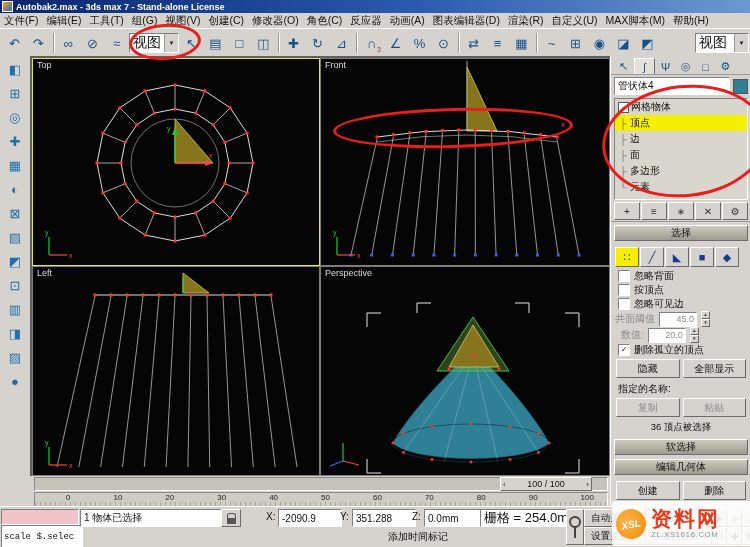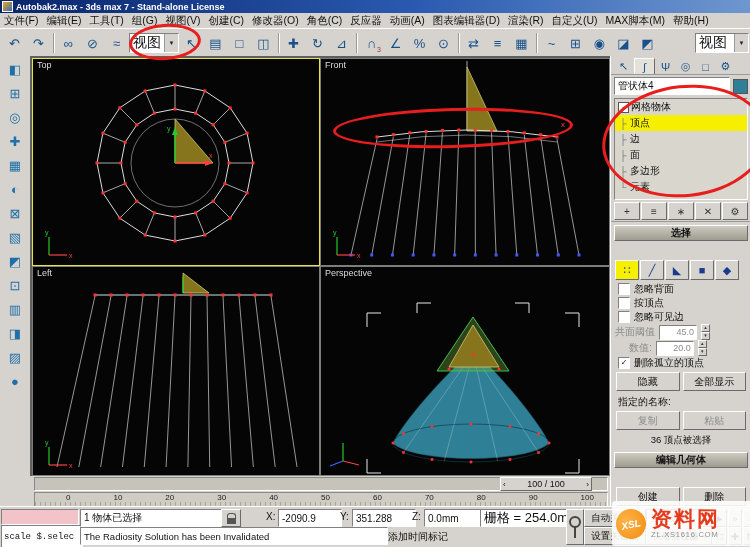--- a/index.html
+++ b/index.html
@@ -39,21 +39,21 @@
   .ptab{width:19px;height:15px;display:flex;align-items:center;justify-content:center;font-size:11px;color:#17518c}
   .ptab.active{background:#e4e1da;border:1px solid;border-color:#fff #6b6b6b #6b6b6b #fff;border-bottom:none}
   .prow{display:flex;align-items:center;gap:3px;padding:2px 3px}
   .stack{margin:1px 3px;height:100px;background:#d9d6ce;border:1px solid;border-color:#808080 #fff #fff #808080;font-size:10px;overflow:hidden}
   .srow{display:flex;align-items:center;height:16px;padding-left:3px;gap:2px;white-space:nowrap}
   .srow.sel{background:#f6f000}
   .treebox{width:9px;height:9px;border:1px solid #555;background:#fff;font-size:8px;line-height:7px;text-align:center;color:#000}
   .treeline{color:#777;font-size:10px;width:10px;display:inline-block;text-align:center}
   .stackbtns{display:flex;gap:1px;padding:1px 3px;border-bottom:1px solid #9a9a9a}
   .sb{width:24px;height:16px;display:flex;align-items:center;justify-content:center;font-size:10px;color:#333}
-  .rhead{height:14px;margin:3px 3px 17px;background:linear-gradient(#cdcabf,#9e9b90);border:1px solid;border-color:#fff #6b6b6b #6b6b6b #fff;display:flex;align-items:center;justify-content:center;font-weight:bold;font-size:10px}
+  .rhead{height:14px;margin:3px 3px 4px;background:linear-gradient(#cdcabf,#9e9b90);border:1px solid;border-color:#fff #6b6b6b #6b6b6b #fff;display:flex;align-items:center;justify-content:center;font-weight:normal;font-size:10px}
   .subicons{display:flex;gap:1px;padding:2px 4px}
   .si{width:22px;height:18px;display:flex;align-items:center;justify-content:center;font-size:11px;color:#1a3b8c}
   .si.active{background:#f6f000}
   .cbrow{display:flex;align-items:center;gap:4px;padding:0 7px;height:14px}
   .cb{width:10px;height:10px;background:#fff;border:1px solid;border-color:#808080 #fff #fff #808080;font-size:8px;line-height:9px;text-align:center;flex:0 0 auto}
   .dis{color:#8d8d8d}
   .spinfield{display:flex;align-items:center;justify-content:flex-end;background:#fff;border:1px solid;border-color:#808080 #fff #fff #808080;height:13px;padding:0 2px;font-size:9px;min-width:32px}
   .spinner{display:flex;flex-direction:column;width:9px}
   .spinner span{height:6px;font-size:5px;line-height:5px;text-align:center;background:#d6d3ce;border:1px solid;border-color:#fff #6b6b6b #6b6b6b #fff;color:#333}
   .btnrow{display:flex;gap:3px;padding:2px 5px}
@@ -438,21 +438,21 @@
         <span>忽略可见边</span>
       </div>
     <div class="cbrow" style="padding-left:4px;height:16px">
       <span class="dis">共面阈值</span>
       <span class="spinfield dis">45.0</span>
       <span class="spinner">
           <span>▴</span>
           <span>▾</span>
         </span>
     </div>
-    <div class="cbrow" style="padding-left:18px;height:16px">
+    <div class="cbrow" style="padding-left:10px;height:16px">
       <span class="dis">数值:</span>
       <span class="spinfield dis">20.0</span>
       <span class="spinner">
           <span>▴</span>
           <span>▾</span>
         </span>
     </div>
     <div class="cbrow">
         <span class="cb">✓</span>
         <span>删除孤立的顶点</span>
@@ -460,20 +460,21 @@
     <div class="btnrow">
       <span class="pbtn outset">隐藏</span>
       <span class="pbtn outset">全部显示</span>
     </div>
     <div class="grplabel">指定的名称:</div>
     <div class="btnrow">
       <span class="pbtn outset dis">复制</span>
       <span class="pbtn outset dis">粘贴</span>
     </div>
     <div class="selinfo">36 顶点被选择</div>
+    <div class="rhead">软选择</div>
     <div class="rhead">编辑几何体</div>
     <div class="btnrow">
       <span class="pbtn outset">创建</span>
       <span class="pbtn outset">删除</span>
     </div>
   </div>
 
   <div class="abs timerow">
     <div class="ttrack"></div>
     <div class="thandle outset">
@@ -520,23 +521,20 @@
     <div class="sf" style="left:352px;top:2px;width:56px">
         <span>351.288</span>
       </div>
     <span class="slabel" style="left:412px;top:4px">Z:</span>
     <div class="sf" style="left:424px;top:2px;width:52px">
         <span>0.0mm</span>
       </div>
     <div class="sf" style="left:480px;top:2px;width:84px;font-size:13px">
         <span>栅格 = 254.0mm</span>
       </div>
-    <div class="sf" style="left:80px;top:20px;width:300px;font-size:9.5px">
-        <span>The Radiosity Solution has been Invalidated</span>
-      </div>
     <span class="slabel" style="left:388px;top:23px">添加时间标记</span>
     <div class="sbtn outset" style="left:566px;top:2px;width:16px;height:34px;flex-direction:column">
       <span class="keyring"></span>
         <span class="keystem"></span>
     </div>
     <div class="sbtn outset" style="left:584px;top:2px;width:60px;height:16px">
         <span>自动关键点</span>
       </div>
     <div class="sbtn outset" style="left:584px;top:20px;width:60px;height:16px">
         <span>设置关键点</span>

